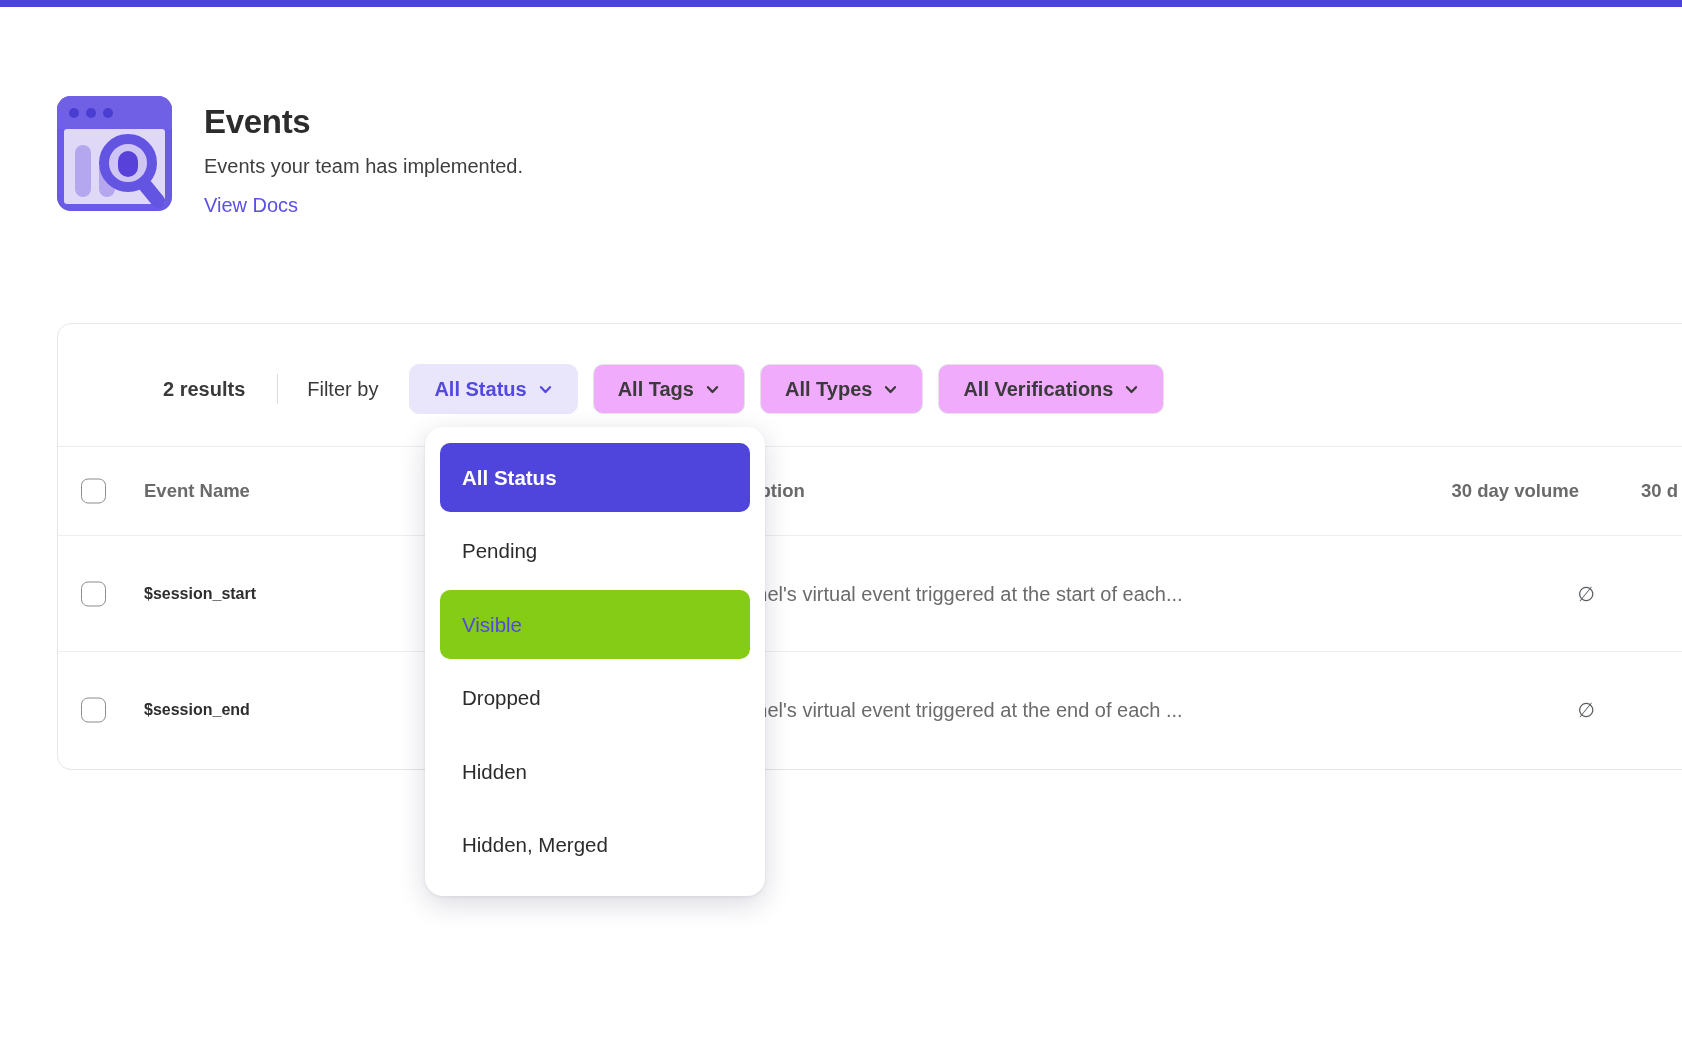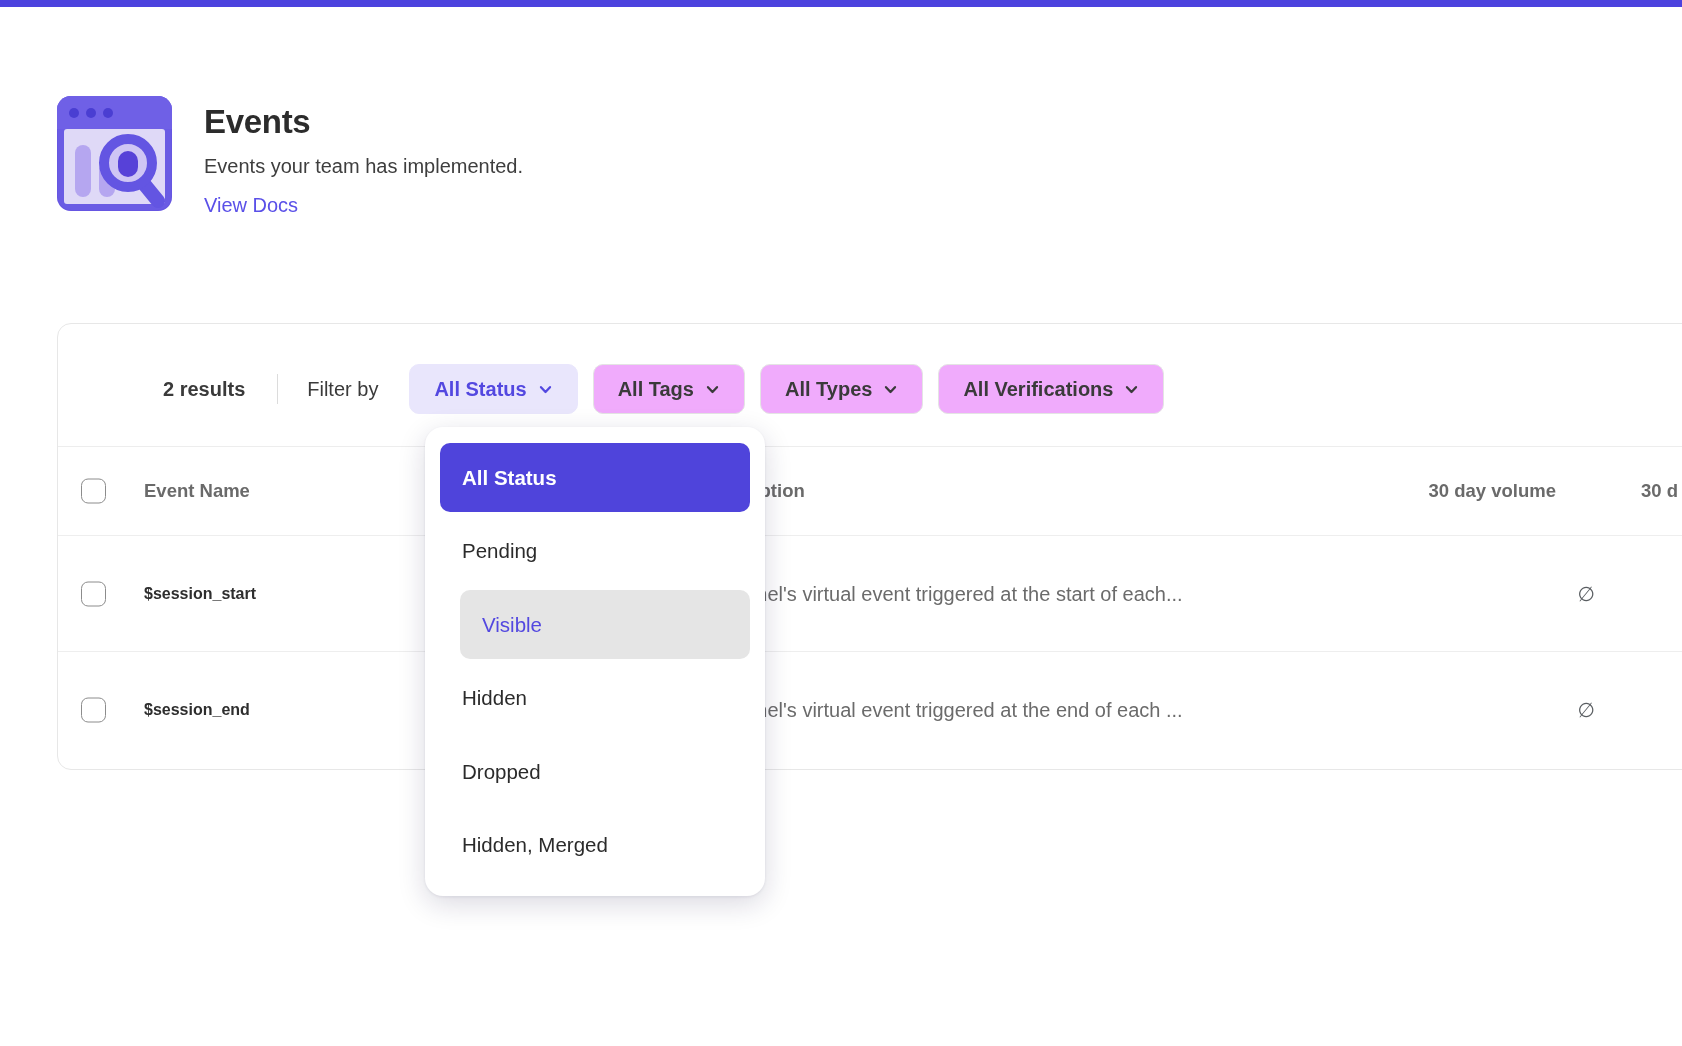--- a/index.html
+++ b/index.html
@@ -41,35 +41,35 @@
 
   
   .thead{position:relative;height:88px;border-top:1px solid #EDEDED;font-size:18.5px;font-weight:600;color:#6A6A6A;}
   .trow{position:relative;height:115px;border-top:1px solid #EEEEEE;}
   .cell{position:absolute;top:50%;transform:translateY(-50%);white-space:nowrap;}
   .cb{position:absolute;left:23px;top:50%;transform:translateY(-50%);width:25px;height:25px;
     border:1.6px solid #8C8C8C;border-radius:7px;background:#fff;cursor:pointer;box-sizing:border-box;}
   .col-name{left:86px;}
   .col-desc{left:645px;}
   .col-volume{right:106px;text-align:right;}
-  .col-volume-head{right:145px;text-align:right;margin-left:16px;}
+  .col-volume-head{right:122px;text-align:right;margin-left:16px;}
   .col-last{left:1583px;}
   .trow .col-name{font-size:16px;font-weight:600;color:#2E2E2E;}
   .trow .col-desc{font-size:20px;color:#6B6B6B;}
   .trow .col-volume{font-size:20px;color:#5A5E62;}
 
   
   .dropdown{position:absolute;left:425px;top:427px;width:340px;box-sizing:border-box;
     background:#fff;border-radius:18px;padding:16px 15px;z-index:50;
     box-shadow:0 8px 28px rgba(25,20,70,.16),0 1px 3px rgba(25,20,70,.08);}
   .dd-item{height:69px;border-radius:10px;display:flex;align-items:center;padding-left:22px;
     margin-bottom:4.5px;font-size:20.5px;color:#2B2B2B;font-weight:500;cursor:pointer;}
   .dd-item:last-child{margin-bottom:0;}
   .dd-item.selected{background:#4F44DB;color:#FFFFFF;font-weight:600;}
-  .dd-item.highlighted{background:#e5e5e5;color:#5348E0;margin-left:20px;}
+  .dd-item.highlighted{background:#84cc16;color:#5348E0;}
 </style>
 </head>
 <body>
 
 <div class="topbar"></div>
 
 <div class="app-icon">
   <div class="titlebar"></div>
   <div class="dot" style="left:12px"></div>
   <div class="dot" style="left:29px"></div>
@@ -141,16 +141,16 @@
         <span class="cell col-desc">Mixpanel's virtual event triggered at the end of each ...</span>
         <span class="cell col-volume">∅</span>
       </div>
     </div>
 </div>
 
 <div class="dropdown">
     <div class="dd-item selected">All Status</div>
     <div class="dd-item">Pending</div>
     <div class="dd-item highlighted">Visible</div>
+    <div class="dd-item">Dropped</div>
     <div class="dd-item">Hidden</div>
-    <div class="dd-item">Dropped</div>
     <div class="dd-item">Hidden, Merged</div>
   </div>
 
 </body></html>

